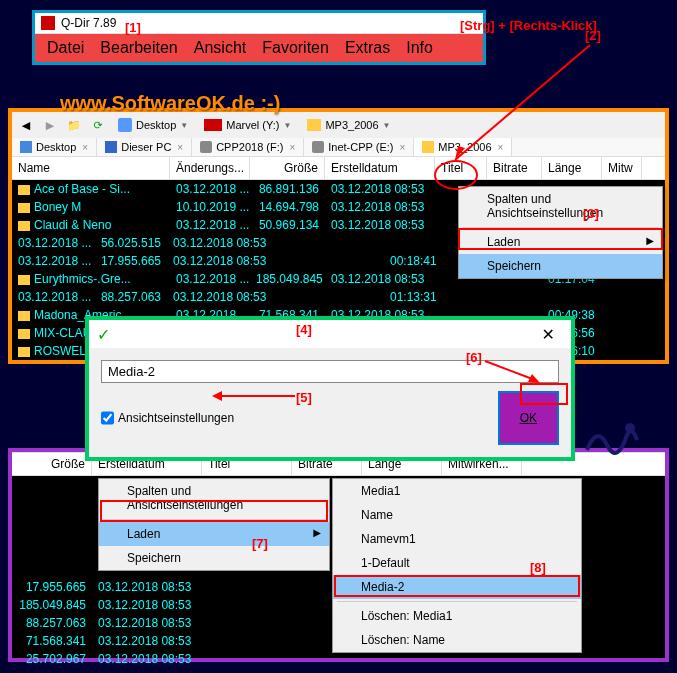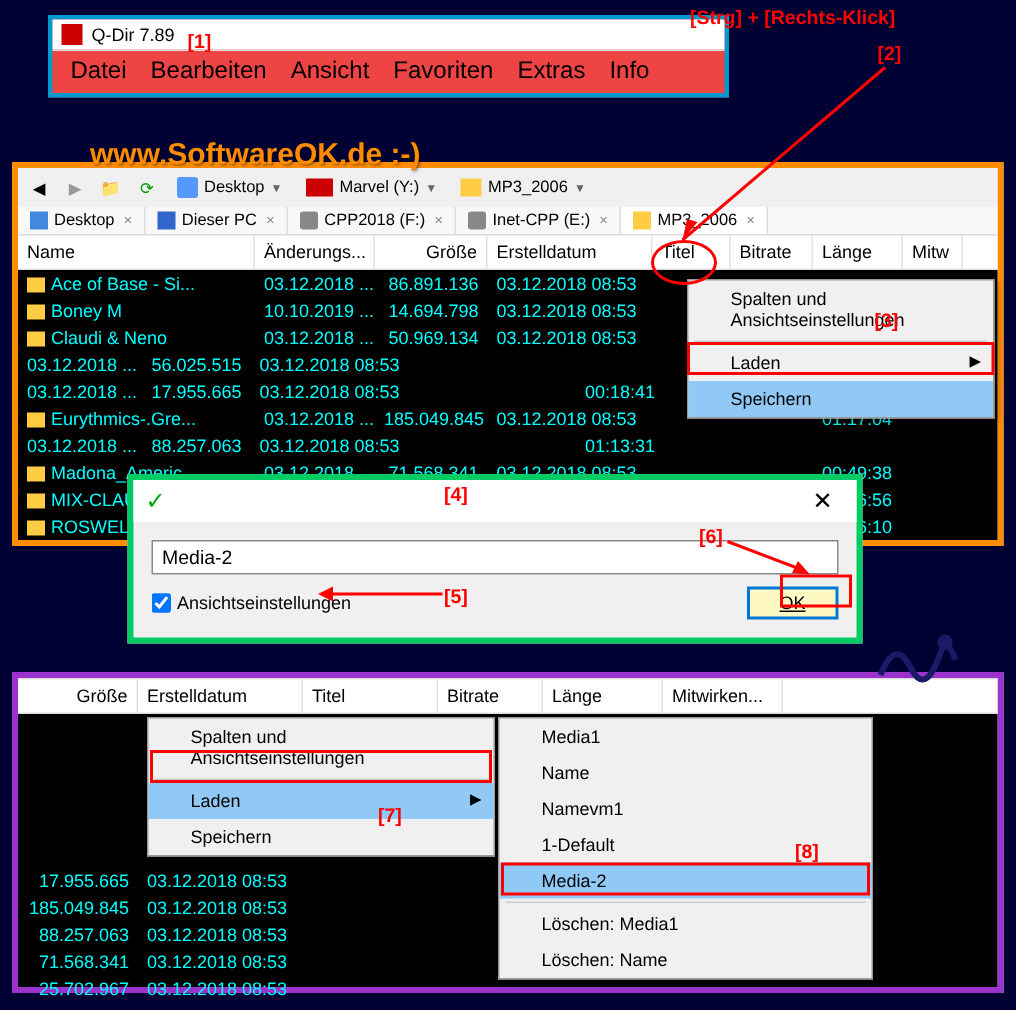--- a/index.html
+++ b/index.html
@@ -52,21 +52,21 @@
 
 
 .panel3 { position: absolute; top: 316px; left: 85px; width: 490px; border: 4px solid #00cc66; background: #f0f0f0; z-index: 70; }
 .dlg-titlebar { display: flex; justify-content: space-between; align-items: center; background: #fff; padding: 4px 8px; height: 28px; }
 .dlg-check { color: #00aa00; font-size: 16px; }
 .dlg-close { font-size: 16px; padding: 0 8px; cursor: pointer; }
 .dlg-body { padding: 12px; }
 .dlg-input { width: 100%; padding: 3px 6px; font-size: 13px; border: 1px solid #888; background: #fff; }
 .dlg-bottom { display: flex; justify-content: space-between; align-items: center; margin-top: 8px; }
 .dlg-cb { display: flex; gap: 4px; font-size: 12px; }
-.dlg-ok { padding: 2px 20px; border: 2px solid #0078d7; background: #fef9c3; font-size: 12px; cursor: pointer; text-decoration: underline; }
+.dlg-ok { padding: 18px 20px; border: 2px solid #0078d7; background: #a21caf; font-size: 12px; cursor: pointer; text-decoration: underline; }
 
 
 .panel4 { position: absolute; top: 448px; left: 8px; right: 8px; border: 4px solid #9933cc; background: #fff; }
 
 
 .redbox { position: absolute; border: 2px solid #ff0000; z-index: 90; pointer-events: none; }
 
 
 .c-name { width: 158px; }
 .c-date { width: 80px; }
@@ -88,21 +88,21 @@
 
 .squiggle { position: absolute; top: 420px; right: 35px; width: 60px; height: 40px; z-index: 65; }
 
 
 .title-circle { position: absolute; border: 2px solid #ff0000; border-radius: 50%; width: 44px; height: 30px; z-index: 95; pointer-events: none; }
 </style>
 </head>
 <body>
 
 <span class="anno" style="top:20px; left:125px;">[1]</span>
-<span class="anno" style="top:4px; left:460px;">[Strg] + [Rechts-Klick]</span>
+<span class="anno" style="top:18px; left:460px;">[Strg] + [Rechts-Klick]</span>
 <span class="anno" style="top:28px; left:585px;">[2]</span>
 <span class="anno" style="top:206px; left:583px;">[3]</span>
 <span class="anno" style="top:322px; left:296px;">[4]</span>
 <span class="anno" style="top:390px; left:296px;">[5]</span>
 <span class="anno" style="top:350px; left:466px;">[6]</span>
 <span class="anno" style="top:536px; left:252px;">[7]</span>
 <span class="anno" style="top:560px; left:530px;">[8]</span>
 
 <svg style="position:absolute; top:40px; left:440px; width:160px; height:130px; z-index:95; pointer-events:none;">
   <line x1="150" y1="5" x2="15" y2="120" stroke="#ff0000" stroke-width="2"></line>

